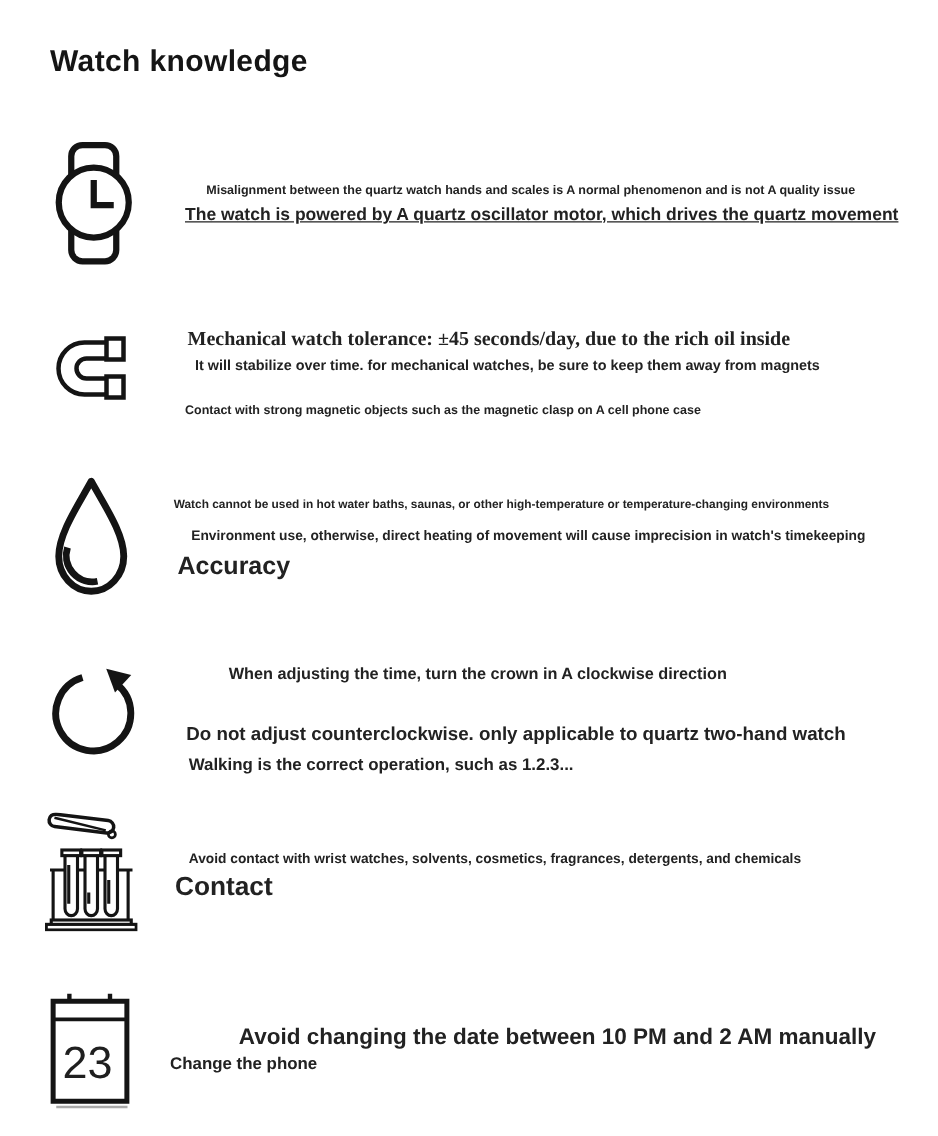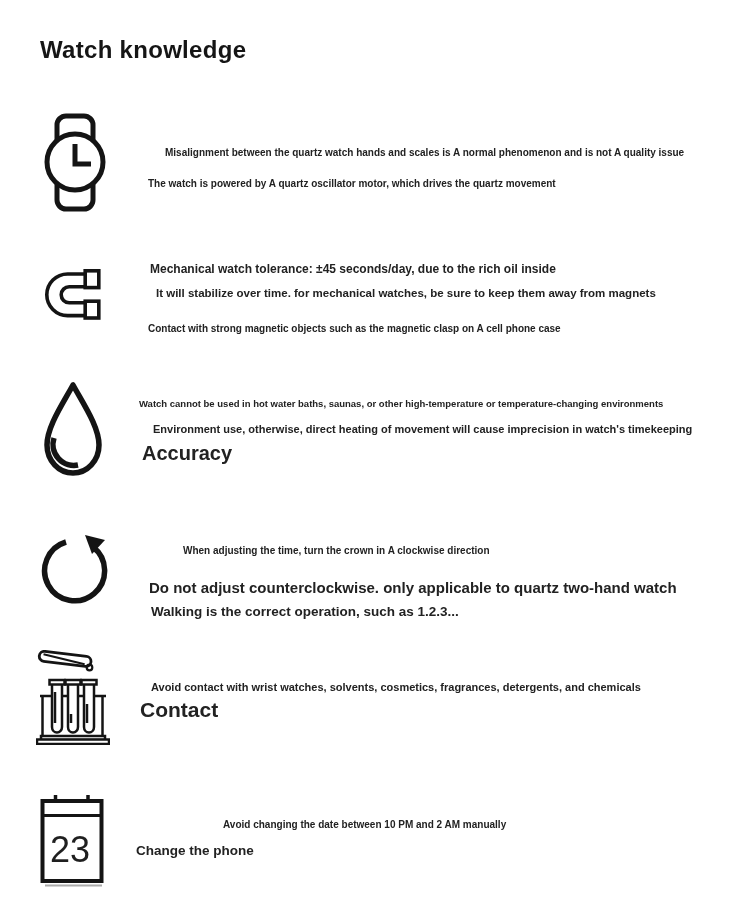--- a/index.html
+++ b/index.html
@@ -21,38 +21,38 @@
   
   .icon-watch    { left:44px; top:113px; width:64px; height:99px; }
   .icon-magnet   { left:42px; top:266px; width:64px; height:56px; }
   .icon-drop     { left:38px; top:381px; width:70px; height:97px; }
   .icon-arrow    { left:40px; top:530px; width:73px; height:78px; }
   .icon-tubes    { left:36px; top:650px; width:74px; height:95px; }
   .icon-calendar { left:40px; top:793px; width:64px; height:95px; }
 
   
   .s1-l1 { left:165px; top:147px; font-size:10px; }
-  .s1-l2 { left:148px; top:178px; font-size:10px; }
+  .s1-l2 { left:148px; top:163px; font-size:14px;text-decoration:underline; }
   
-  .s2-l1 { left:150px; top:263px; font-size:12px; }
+  .s2-l1 { left:150px; top:263px; font-size:16px;font-family:Liberation Serif, serif; }
   .s2-l2 { left:156px; top:287px; font-size:11.5px; }
   .s2-l3 { left:148px; top:323px; font-size:10px; }
   
   .s3-l1 { left:139px; top:399px; font-size:9.5px; }
   .s3-l2 { left:153px; top:423px; font-size:11px; }
   .s3-l3 { left:142px; top:442px; font-size:20px; }
   
-  .s4-l1 { left:183px; top:532px; font-size:10px;margin-top:13px; }
+  .s4-l1 { left:183px; top:532px; font-size:13px; }
   .s4-l2 { left:151px; top:556px; font-size:13.5px;margin-top:48px; }
   .s4-l3 { left:149px; top:579px; font-size:15px; }
   
   .s5-l1 { left:151px; top:681px; font-size:11px; }
   .s5-l2 { left:140px; top:698px; font-size:21px; }
   
-  .s6-l1 { left:191px; top:819px; font-size:10px;margin-left:32px; }
+  .s6-l1 { left:191px; top:819px; font-size:18px; }
   .s6-l2 { left:136px; top:843px; font-size:13.5px; }
 
   .cal-day {
     font-family:"Liberation Sans", sans-serif;
     font-weight:400;
   }
 </style>
 </head>
 <body>
 

